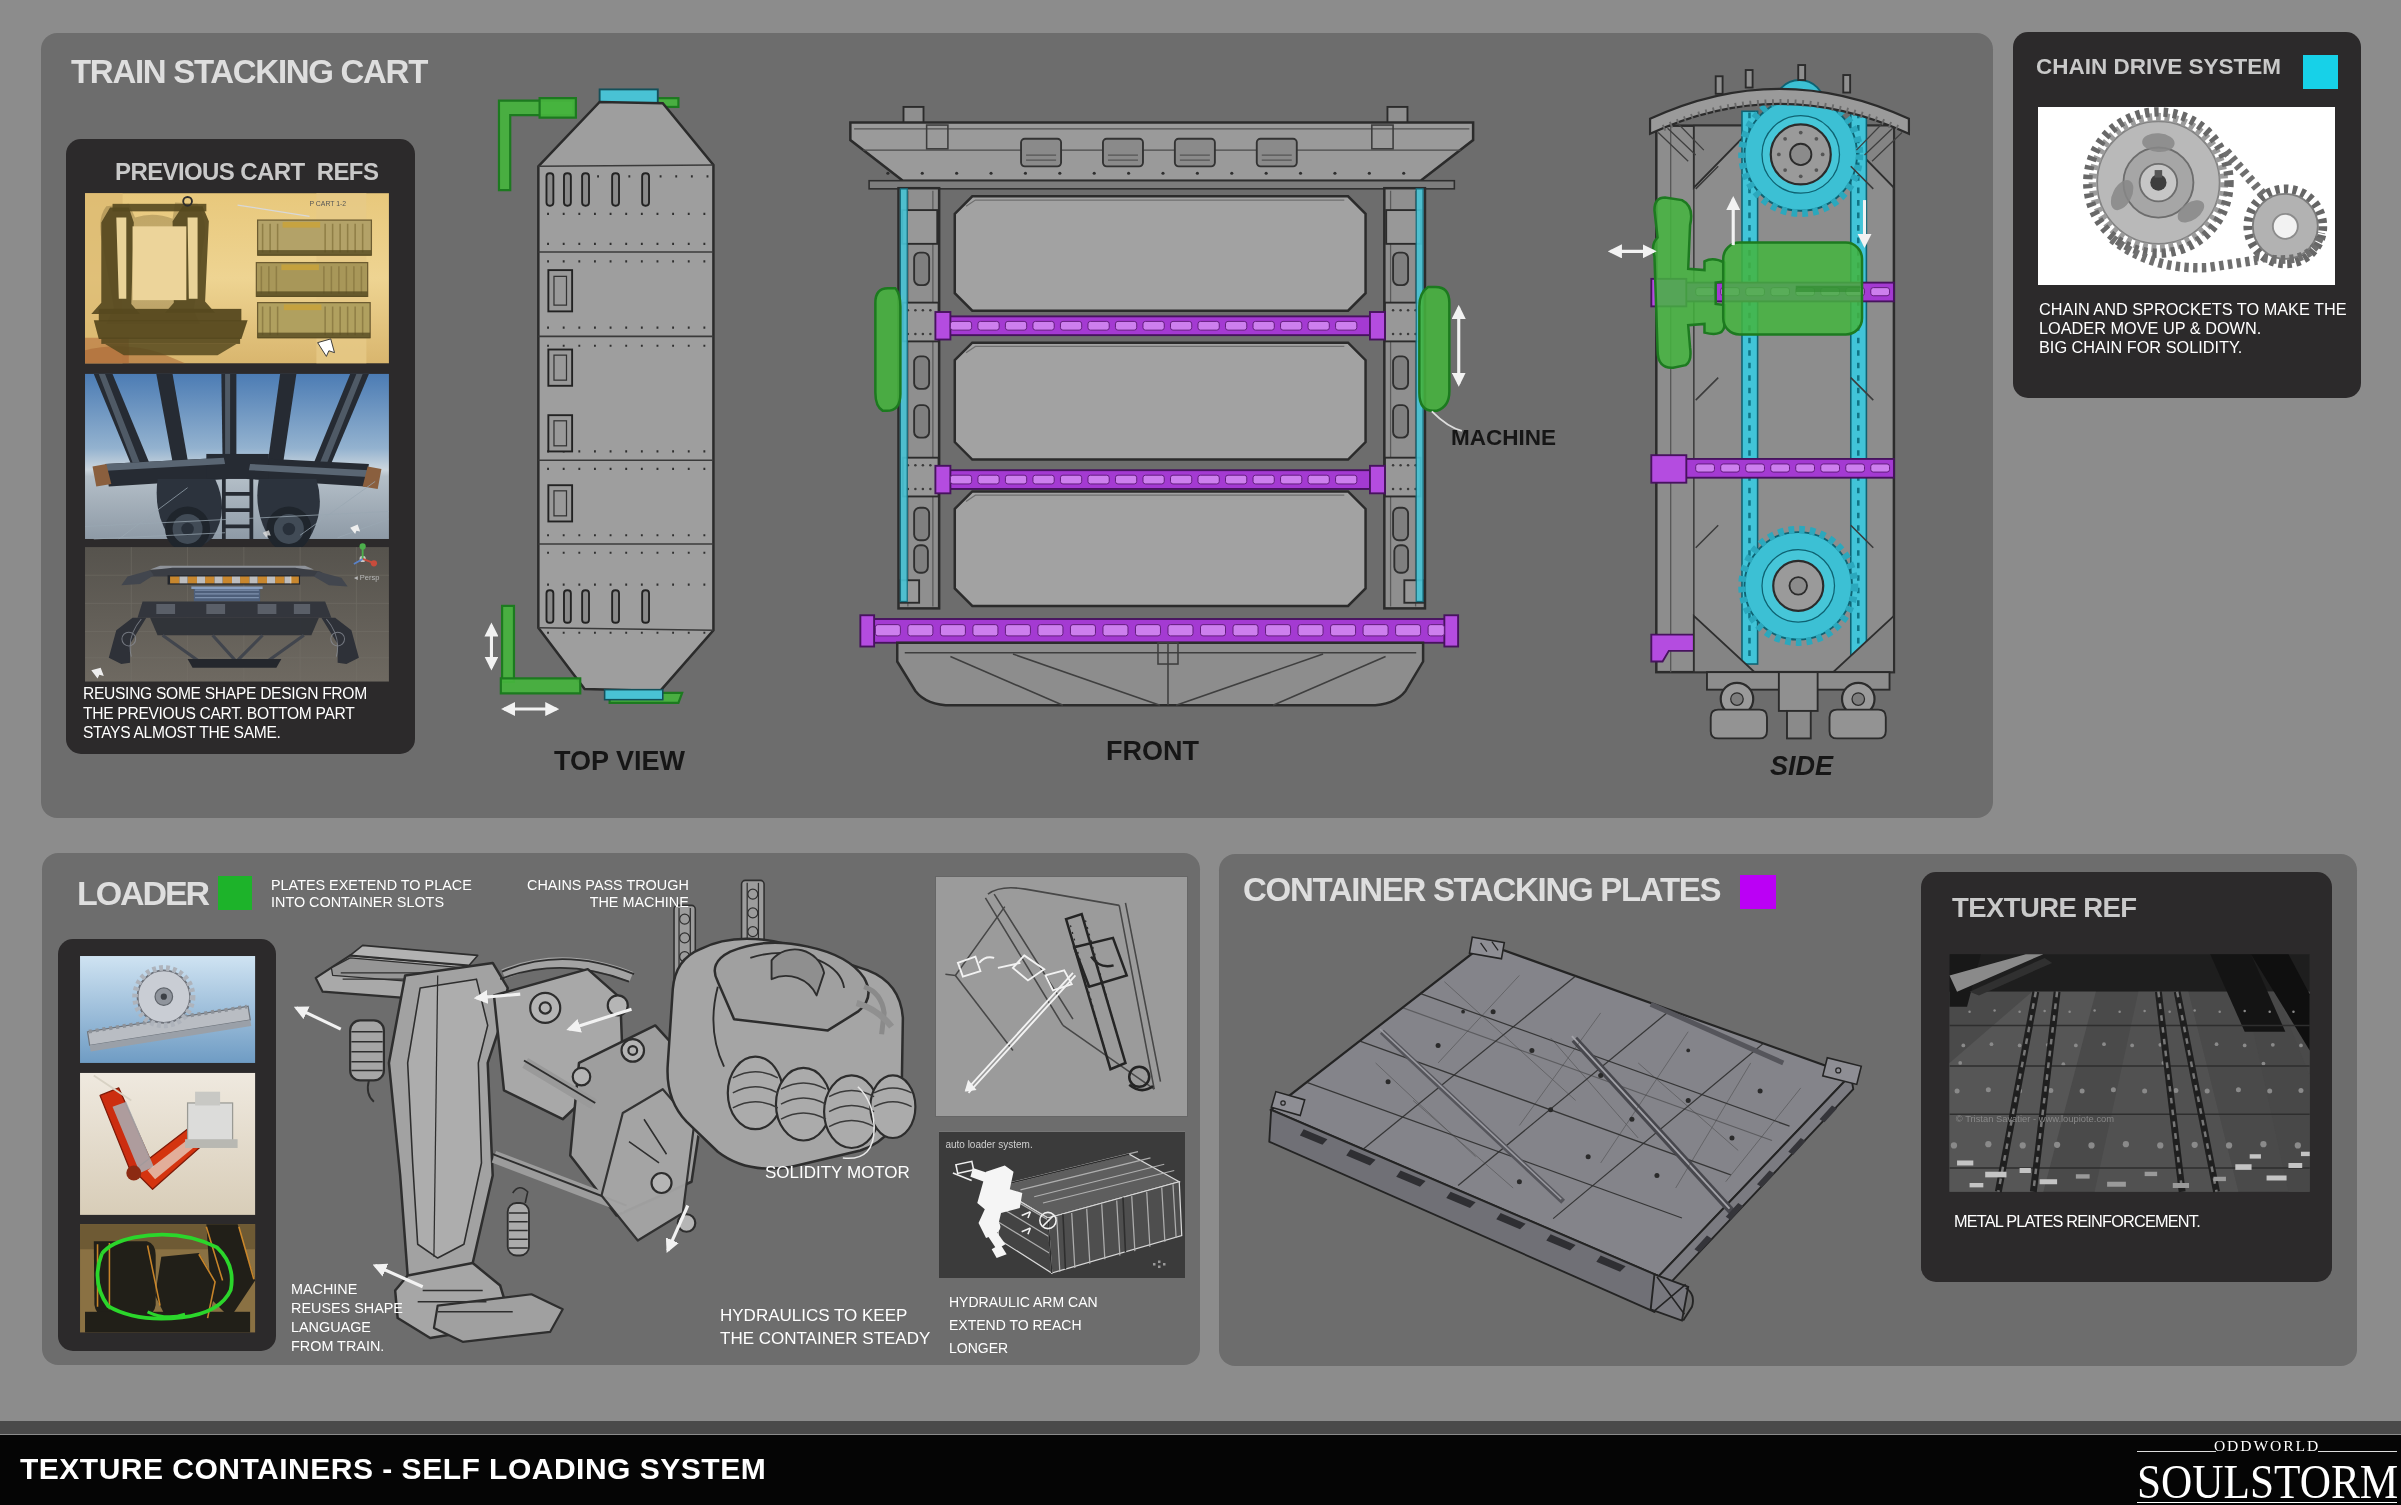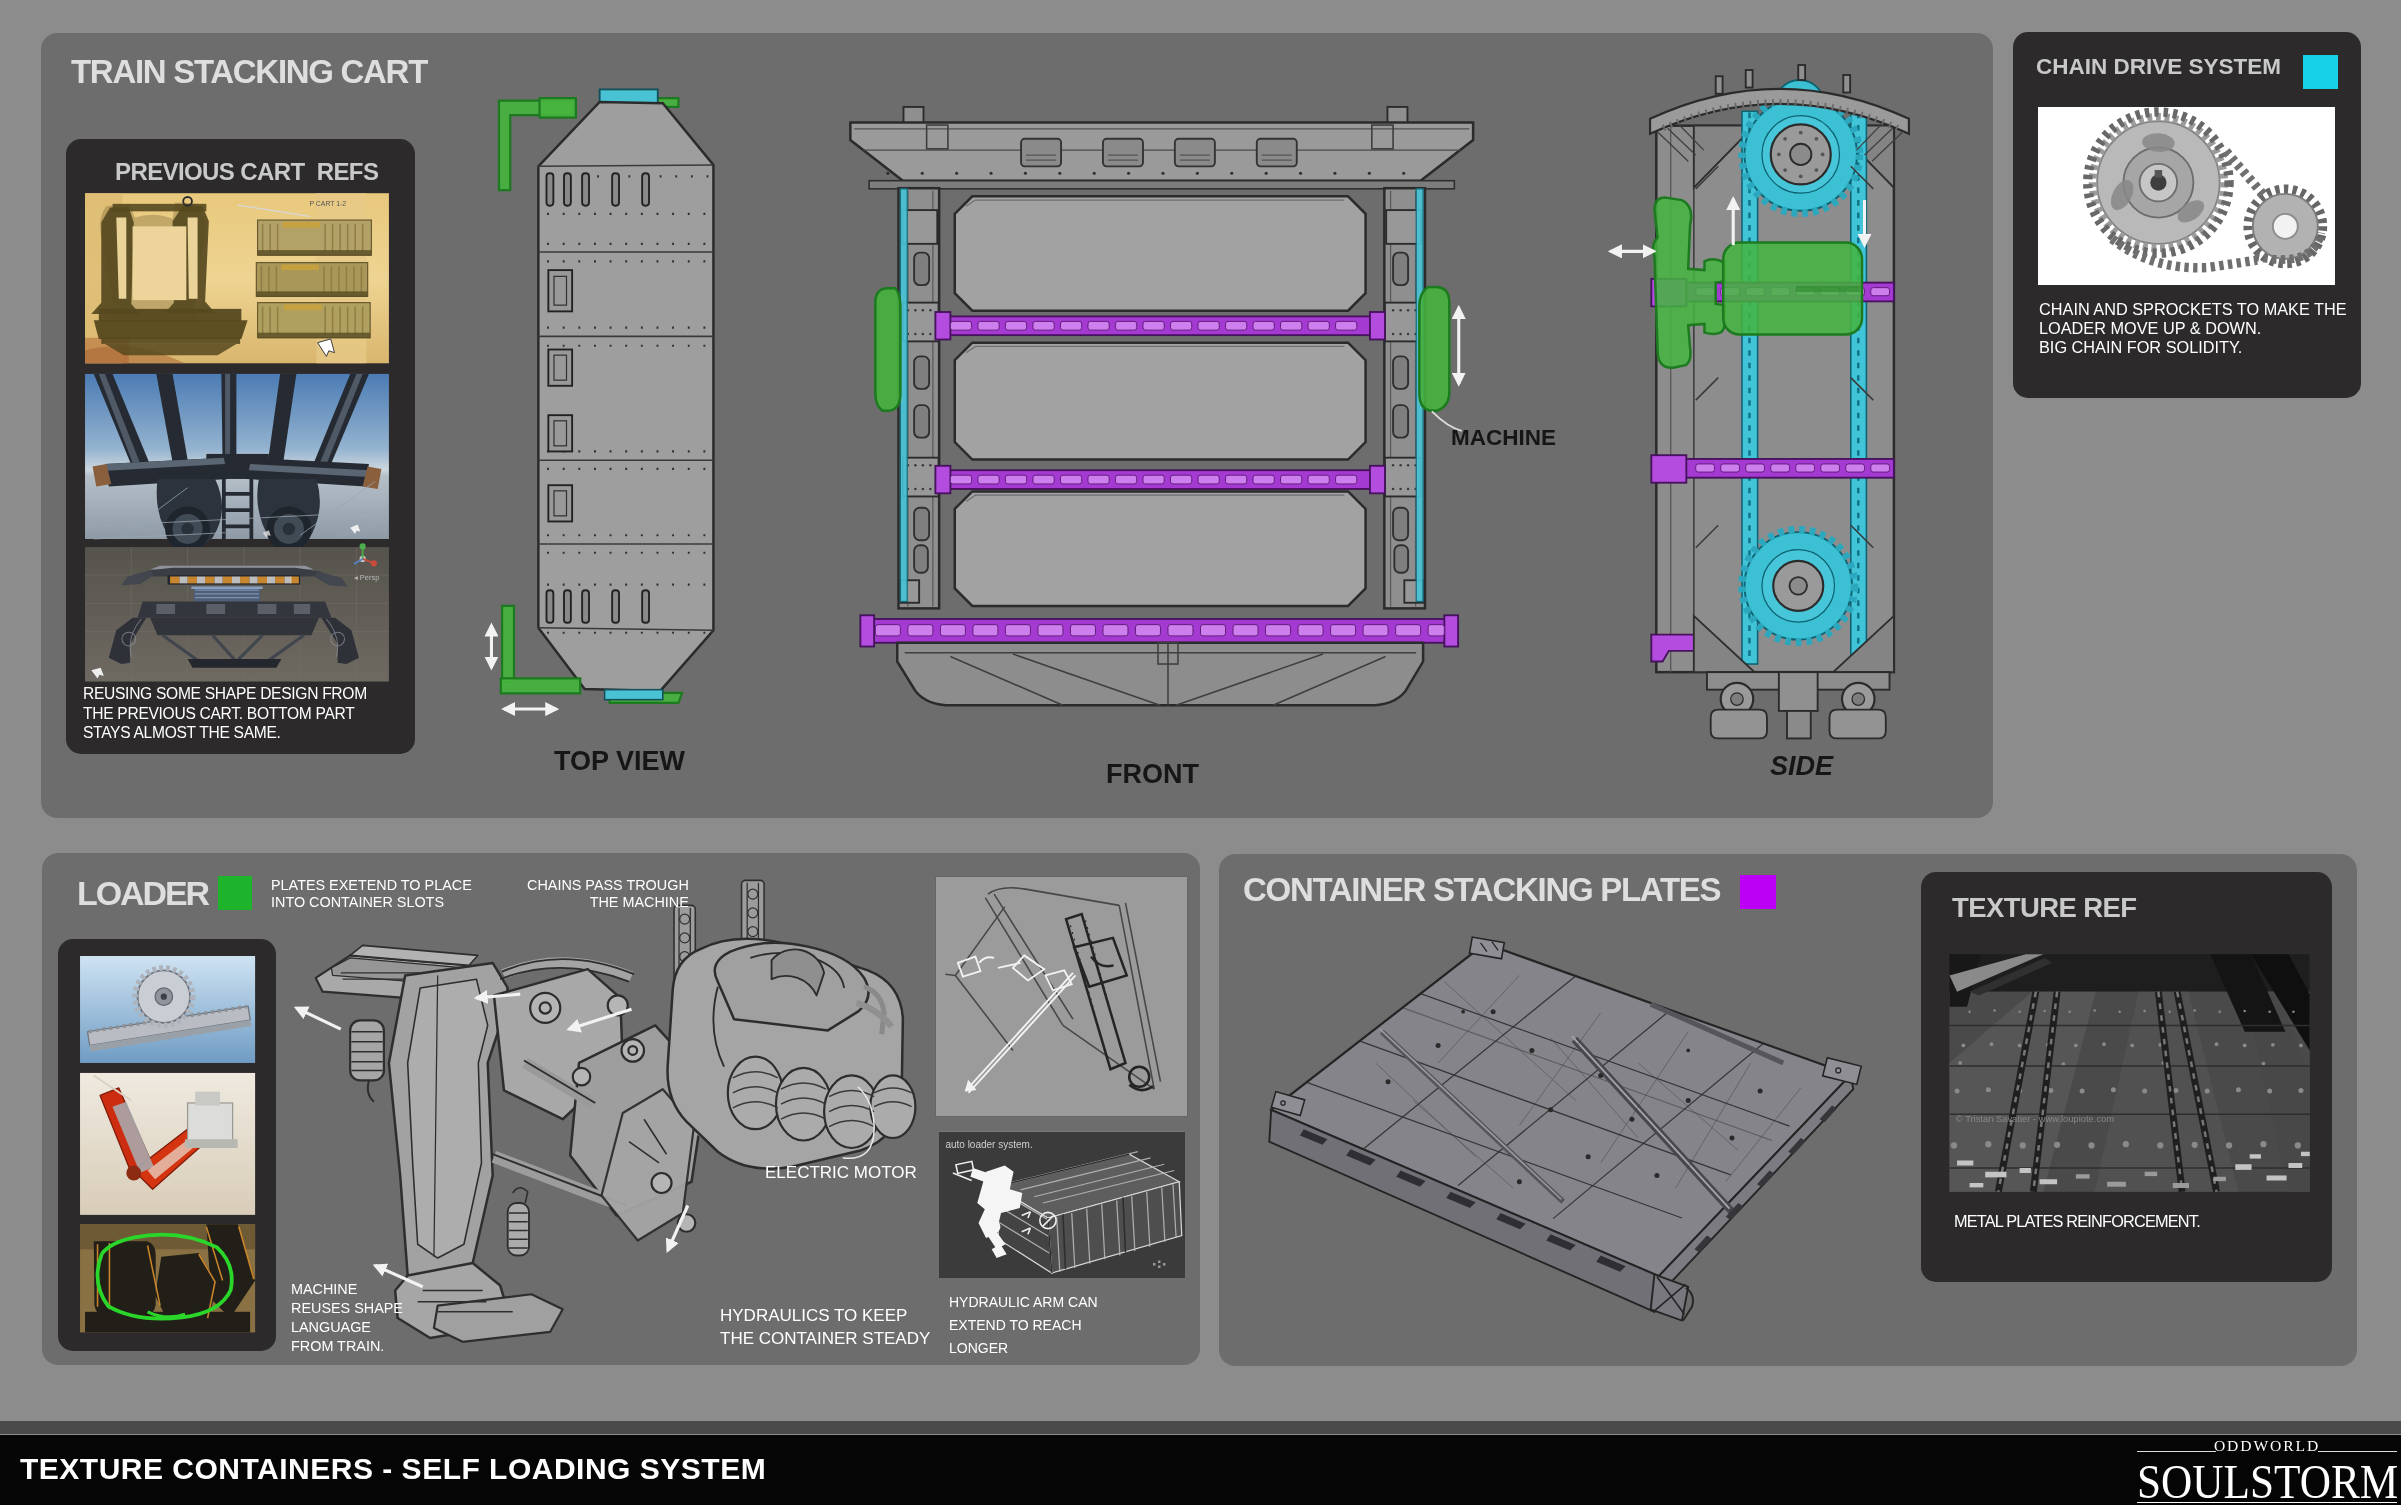--- a/index.html
+++ b/index.html
@@ -22,21 +22,21 @@
 <div class="dark" style="left:66px;top:139px;width:349px;height:615px;"></div>
 <div class="dtitle" style="left:83px;top:158px;font-size:24px;letter-spacing:-0.6px;margin-left:32px;">PREVIOUS CART&nbsp; REFS</div>
 <div class="wtext" style="left:83px;top:684px;font-size:15.6px;line-height:19.7px;letter-spacing:-0.3px;">REUSING SOME SHAPE DESIGN FROM
 THE PREVIOUS CART. BOTTOM PART
 STAYS ALMOST THE SAME.</div>
 <div id="ref1" class="abs" style="left:85px;top:193px;width:304px;height:170px;"></div>
 <div id="ref2" class="abs" style="left:85px;top:374px;width:304px;height:165px;"></div>
 <div id="ref3" class="abs" style="left:85px;top:547px;width:304px;height:134px;"></div>
 
 <div class="btext" style="left:554px;top:746px;font-size:27px;">TOP VIEW</div>
-<div class="btext" style="left:1106px;top:759px;font-size:27px;">FRONT</div>
+<div class="btext" style="left:1106px;top:736px;font-size:27px;">FRONT</div>
 <div class="btext" style="left:1770px;top:751px;font-size:27px;font-style:italic;">SIDE</div>
 <div class="btext" style="left:1451px;top:425px;font-size:22.5px;">MACHINE</div>
 
 <div id="topview" class="abs" style="left:406px;top:50px;width:344px;height:688px;"></div>
 <div id="frontview" class="abs" style="left:838px;top:94px;width:713px;height:625px;"></div>
 <div id="sideview" class="abs" style="left:1588px;top:56px;width:350px;height:688px;"></div>
 
 <div class="dark" style="left:2013px;top:32px;width:348px;height:366px;"></div>
 <div class="dtitle" style="left:2036px;top:54px;font-size:22.5px;">CHAIN DRIVE SYSTEM</div>
 <div class="swatch" style="left:2303px;top:55px;width:35px;height:34px;background:#17d1e8;"></div>
@@ -55,21 +55,21 @@
 <div class="dark" style="left:58px;top:939px;width:218px;height:412px;"></div>
 <div id="lref1" class="abs" style="left:80px;top:956px;width:175px;height:107px;"></div>
 <div id="lref2" class="abs" style="left:80px;top:1073px;width:175px;height:142px;"></div>
 <div id="lref3" class="abs" style="left:80px;top:1224px;width:175px;height:108px;"></div>
 <div class="wtext" style="left:291px;top:1280px;font-size:14.4px;line-height:19px;">MACHINE
 REUSES SHAPE
 LANGUAGE
 FROM TRAIN.</div>
 <div class="wtext" style="left:720px;top:1305px;font-size:17px;line-height:22.5px;">HYDRAULICS TO KEEP
 THE CONTAINER STEADY</div>
-<div class="wtext" style="left:765px;top:1163px;font-size:17px;">ELECTRIC MOTOR</div>
+<div class="wtext" style="left:765px;top:1163px;font-size:17px;">SOLIDITY MOTOR</div>
 <div id="sketchbox" class="abs" style="left:936px;top:877px;width:251px;height:239px;background:#9b9b9b;outline:0.6px solid #666;"></div>
 <div id="shotbox" class="abs" style="left:939px;top:1131px;width:246px;height:146px;background:#3b3b3b;border-top:1.9px solid #777;"></div>
 <div class="wtext" style="left:949px;top:1291px;font-size:14px;line-height:23px;">HYDRAULIC ARM CAN
 EXTEND TO REACH
 LONGER</div>
 <div id="loadersketch" class="abs" style="left:275px;top:863px;width:663px;height:507px;"></div>
 
 <div class="panel" style="left:1219px;top:854px;width:1138px;height:512px;"></div>
 <div class="ptitle" style="left:1243px;top:871px;">CONTAINER STACKING PLATES</div>
 <div class="swatch" style="left:1740px;top:875px;width:36px;height:34px;background:#bb00f5;"></div>

